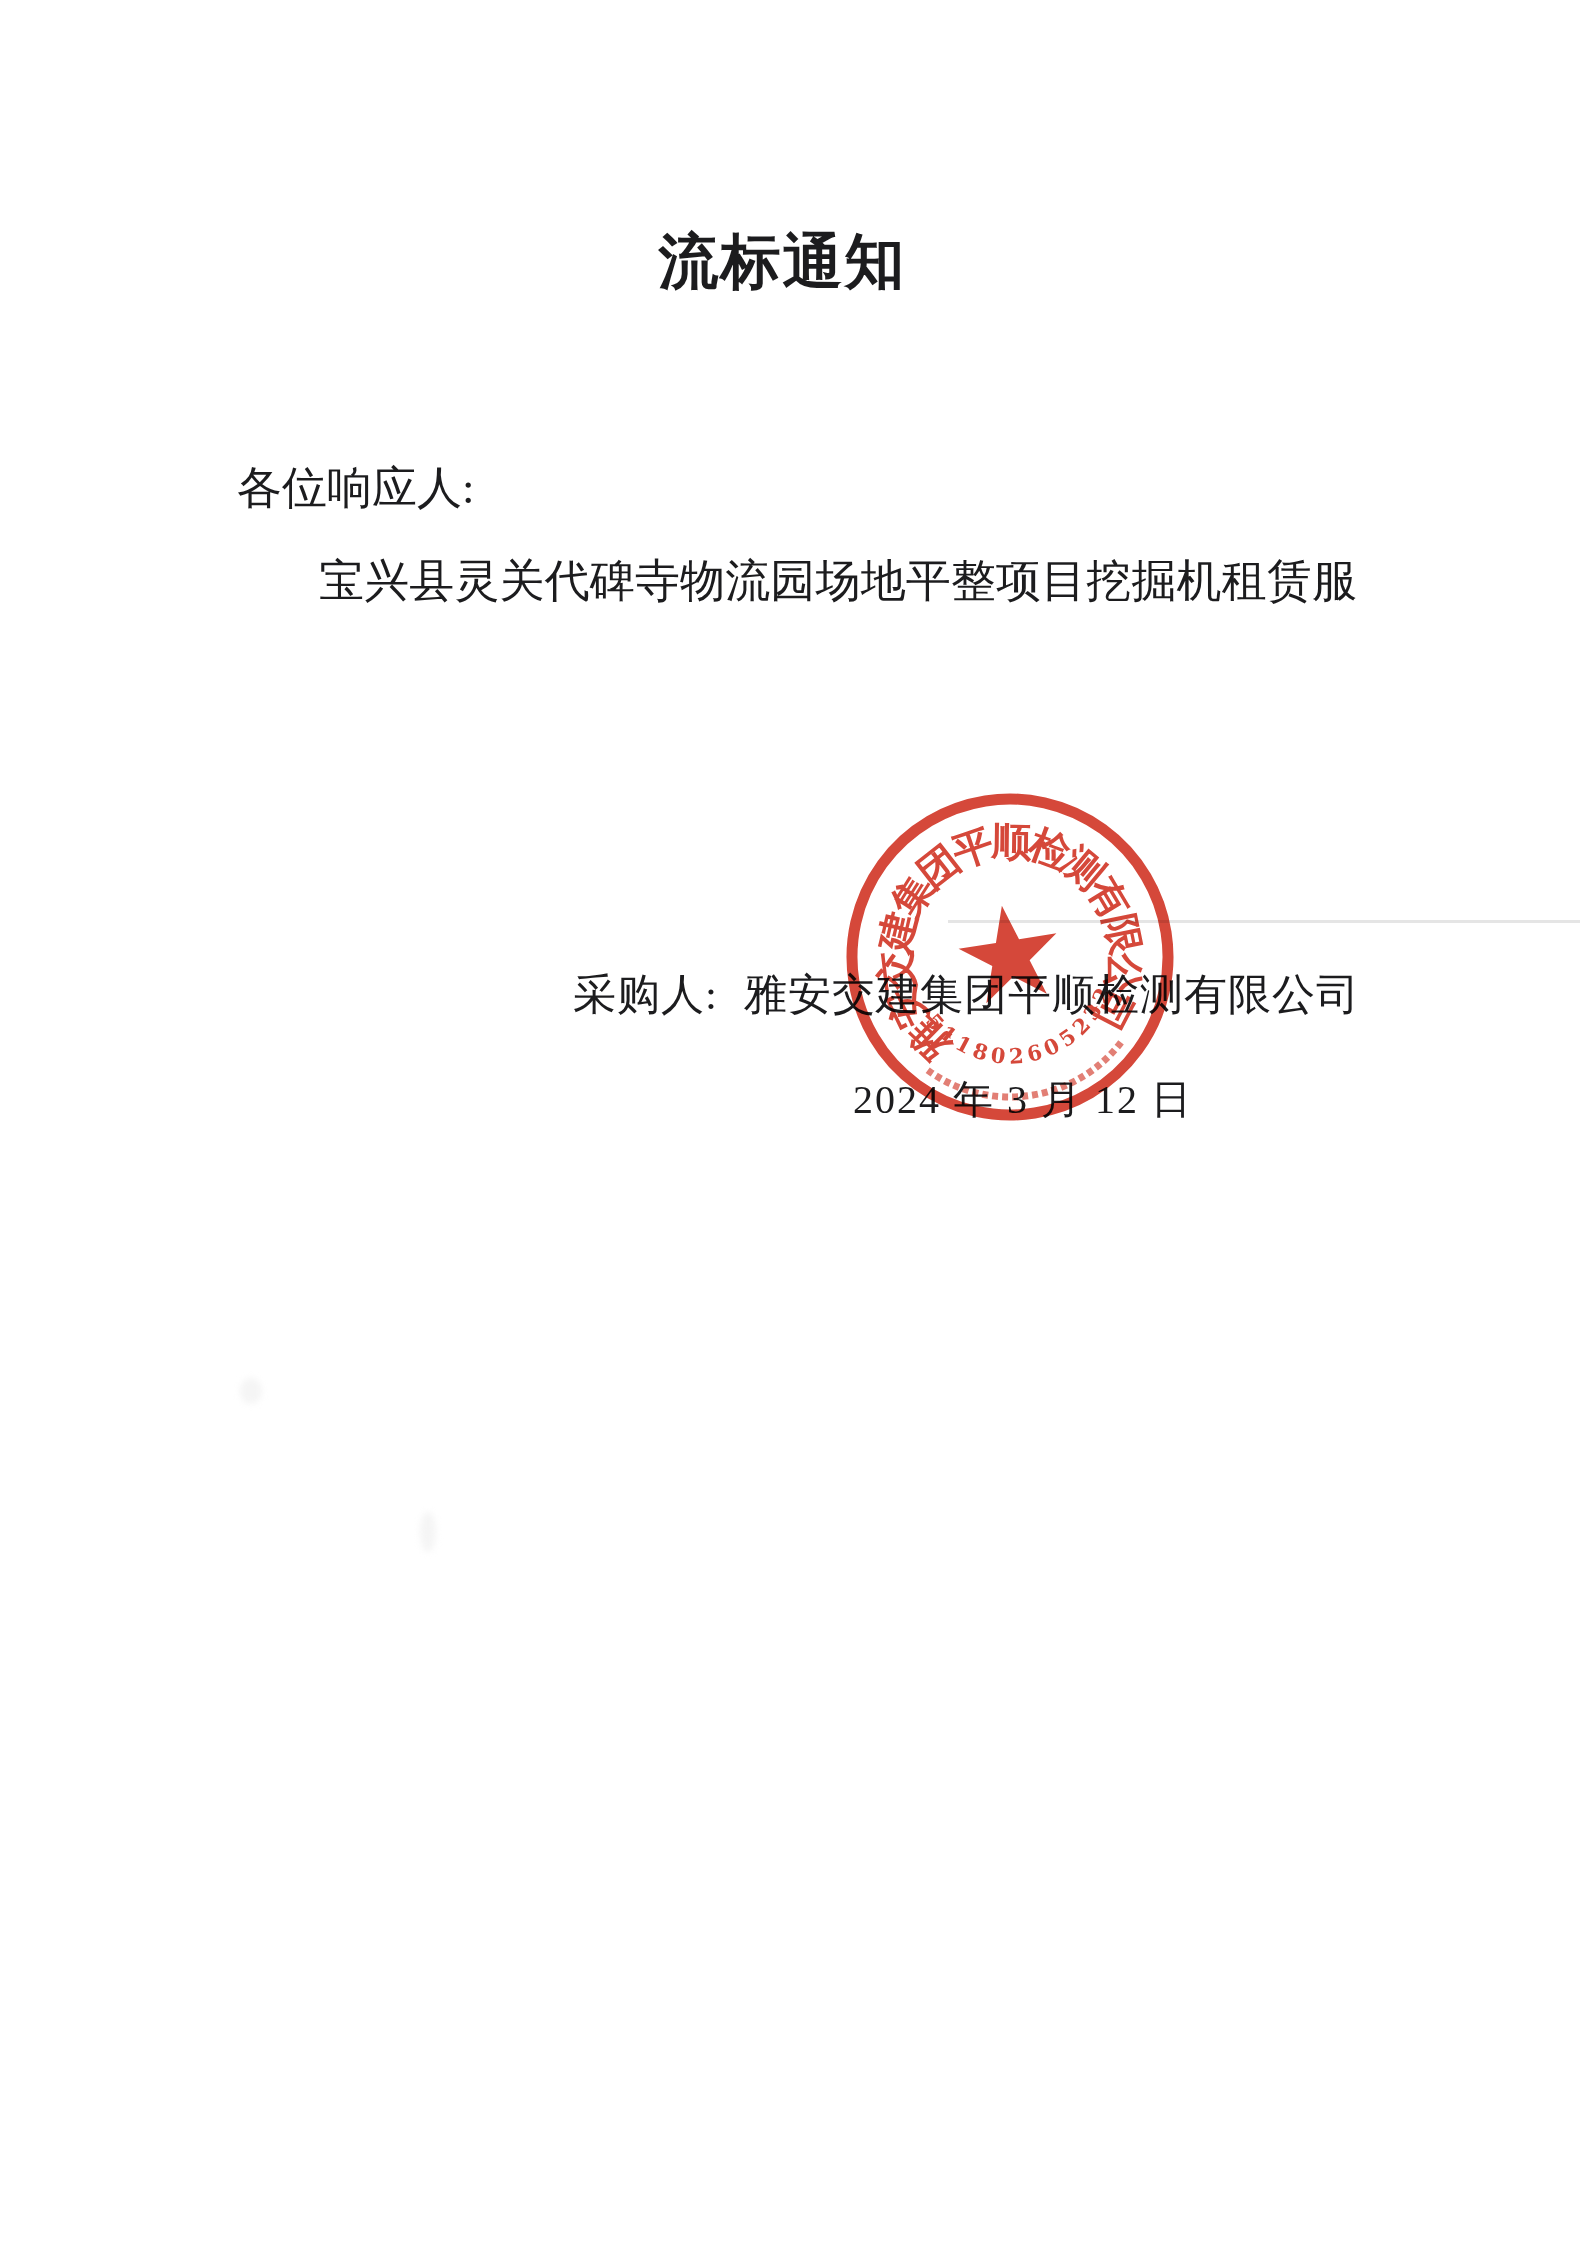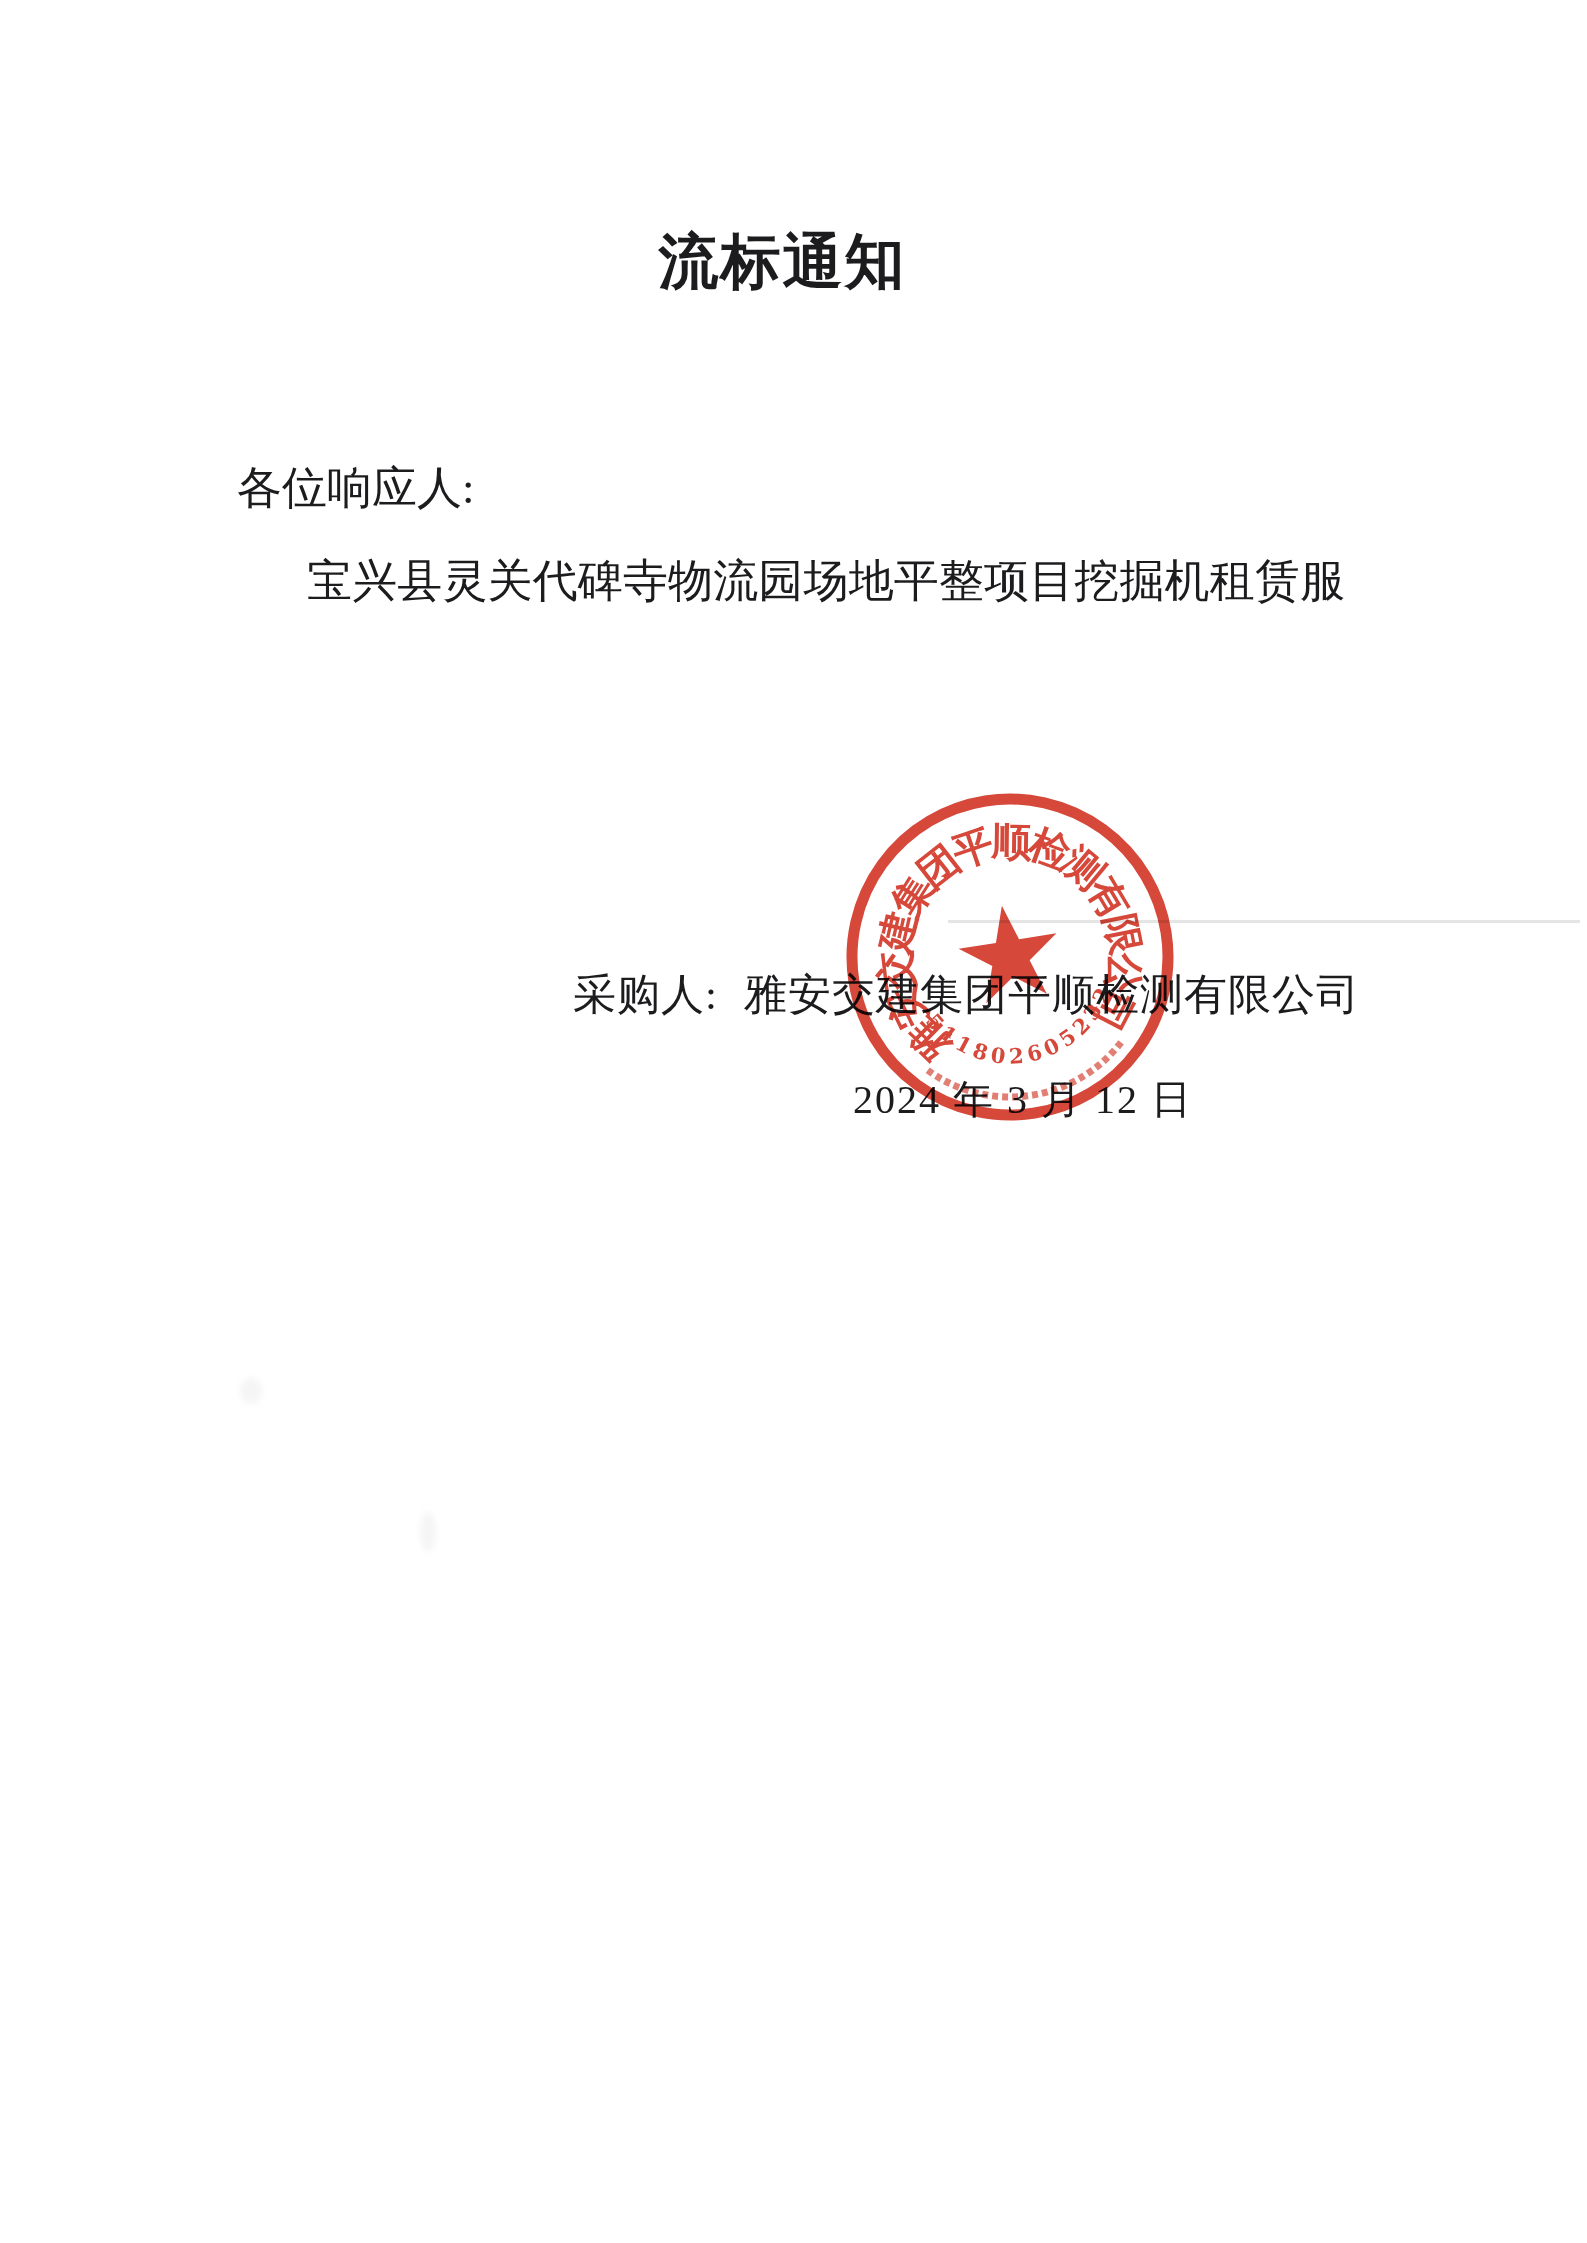--- a/index.html
+++ b/index.html
@@ -22,21 +22,21 @@
     text-align:center;
     transform:translateX(-11px);
     font-size:60px;font-weight:bold;letter-spacing:2px;
     margin:0;
   }
   .salutation{
     position:absolute;left:237px;top:464px;
     font-size:45px;line-height:1.1;
   }
   .bline{
-    position:absolute;left:221px;width:1124px;
+    position:absolute;left:233px;width:1124px;
     font-size:45px;line-height:1.15;
     text-align:justify;text-align-last:justify;
   }
   .bline.l1{top:556px;text-indent:86px;}
   .bline.l2{top:632px;}
   .bline.l3{top:712px;text-align:left;text-align-last:auto;}
   .signature{
     position:absolute;left:573px;top:966px;
     font-size:43px;letter-spacing:1px;white-space:nowrap;
   }

